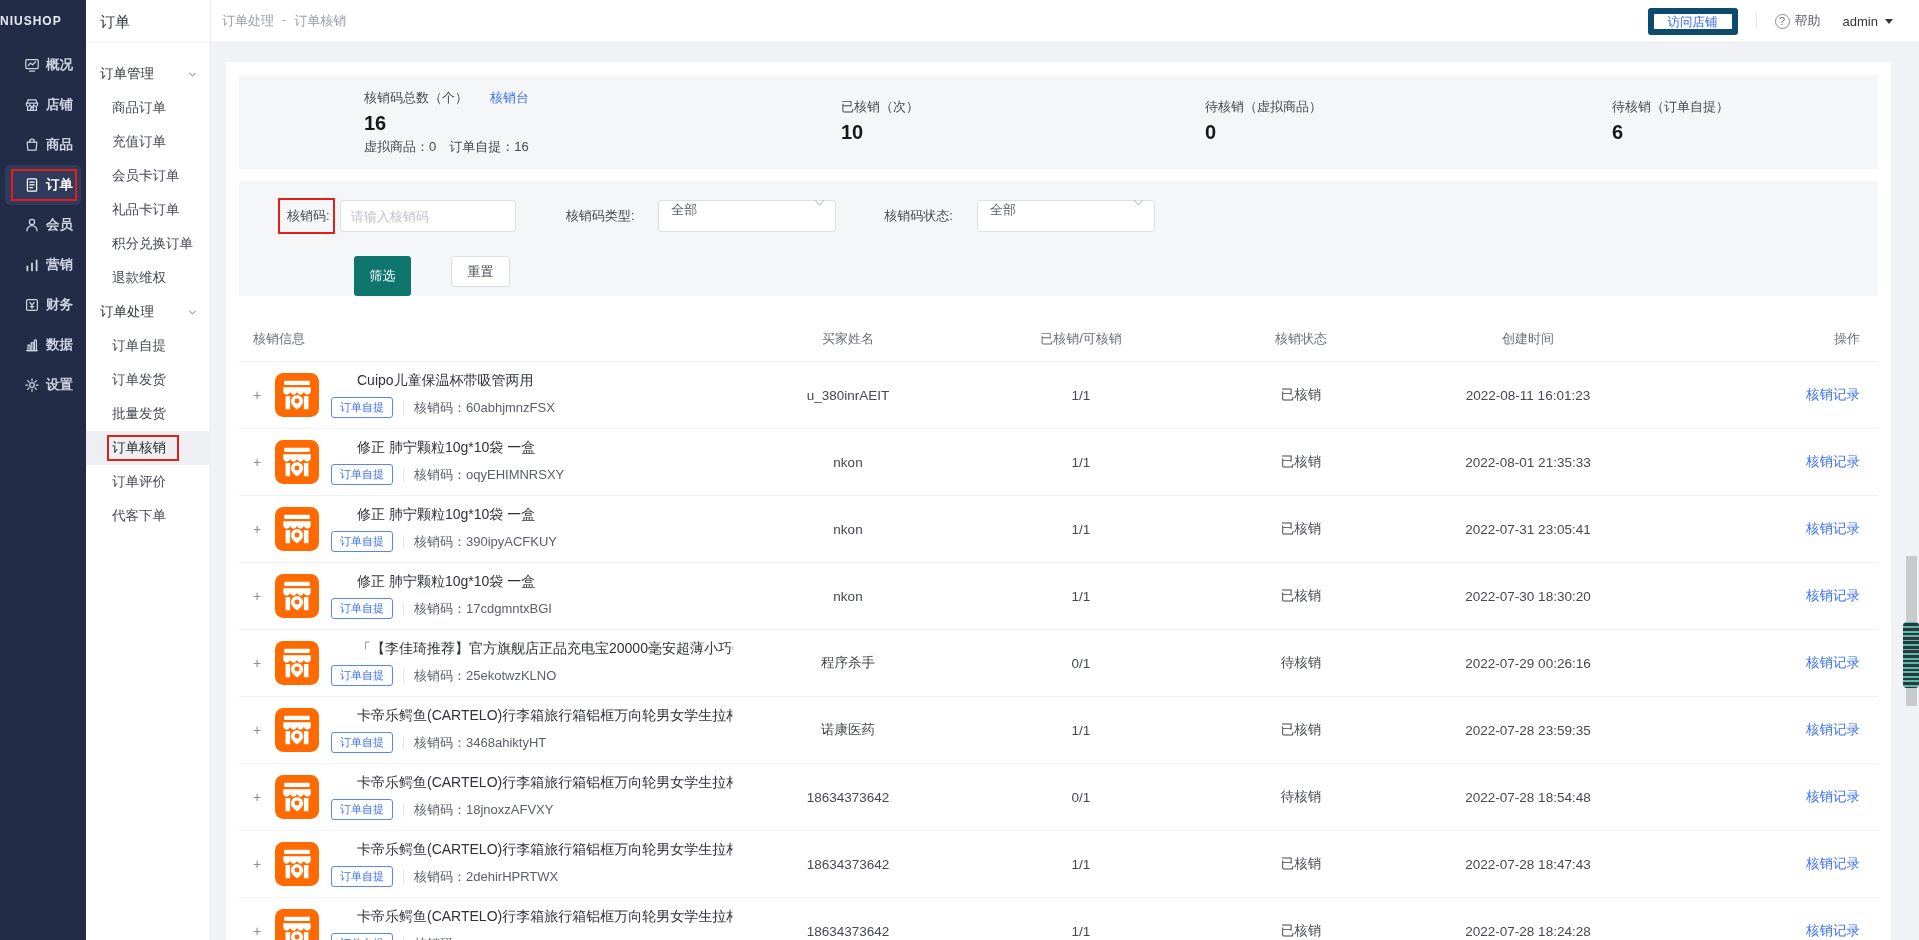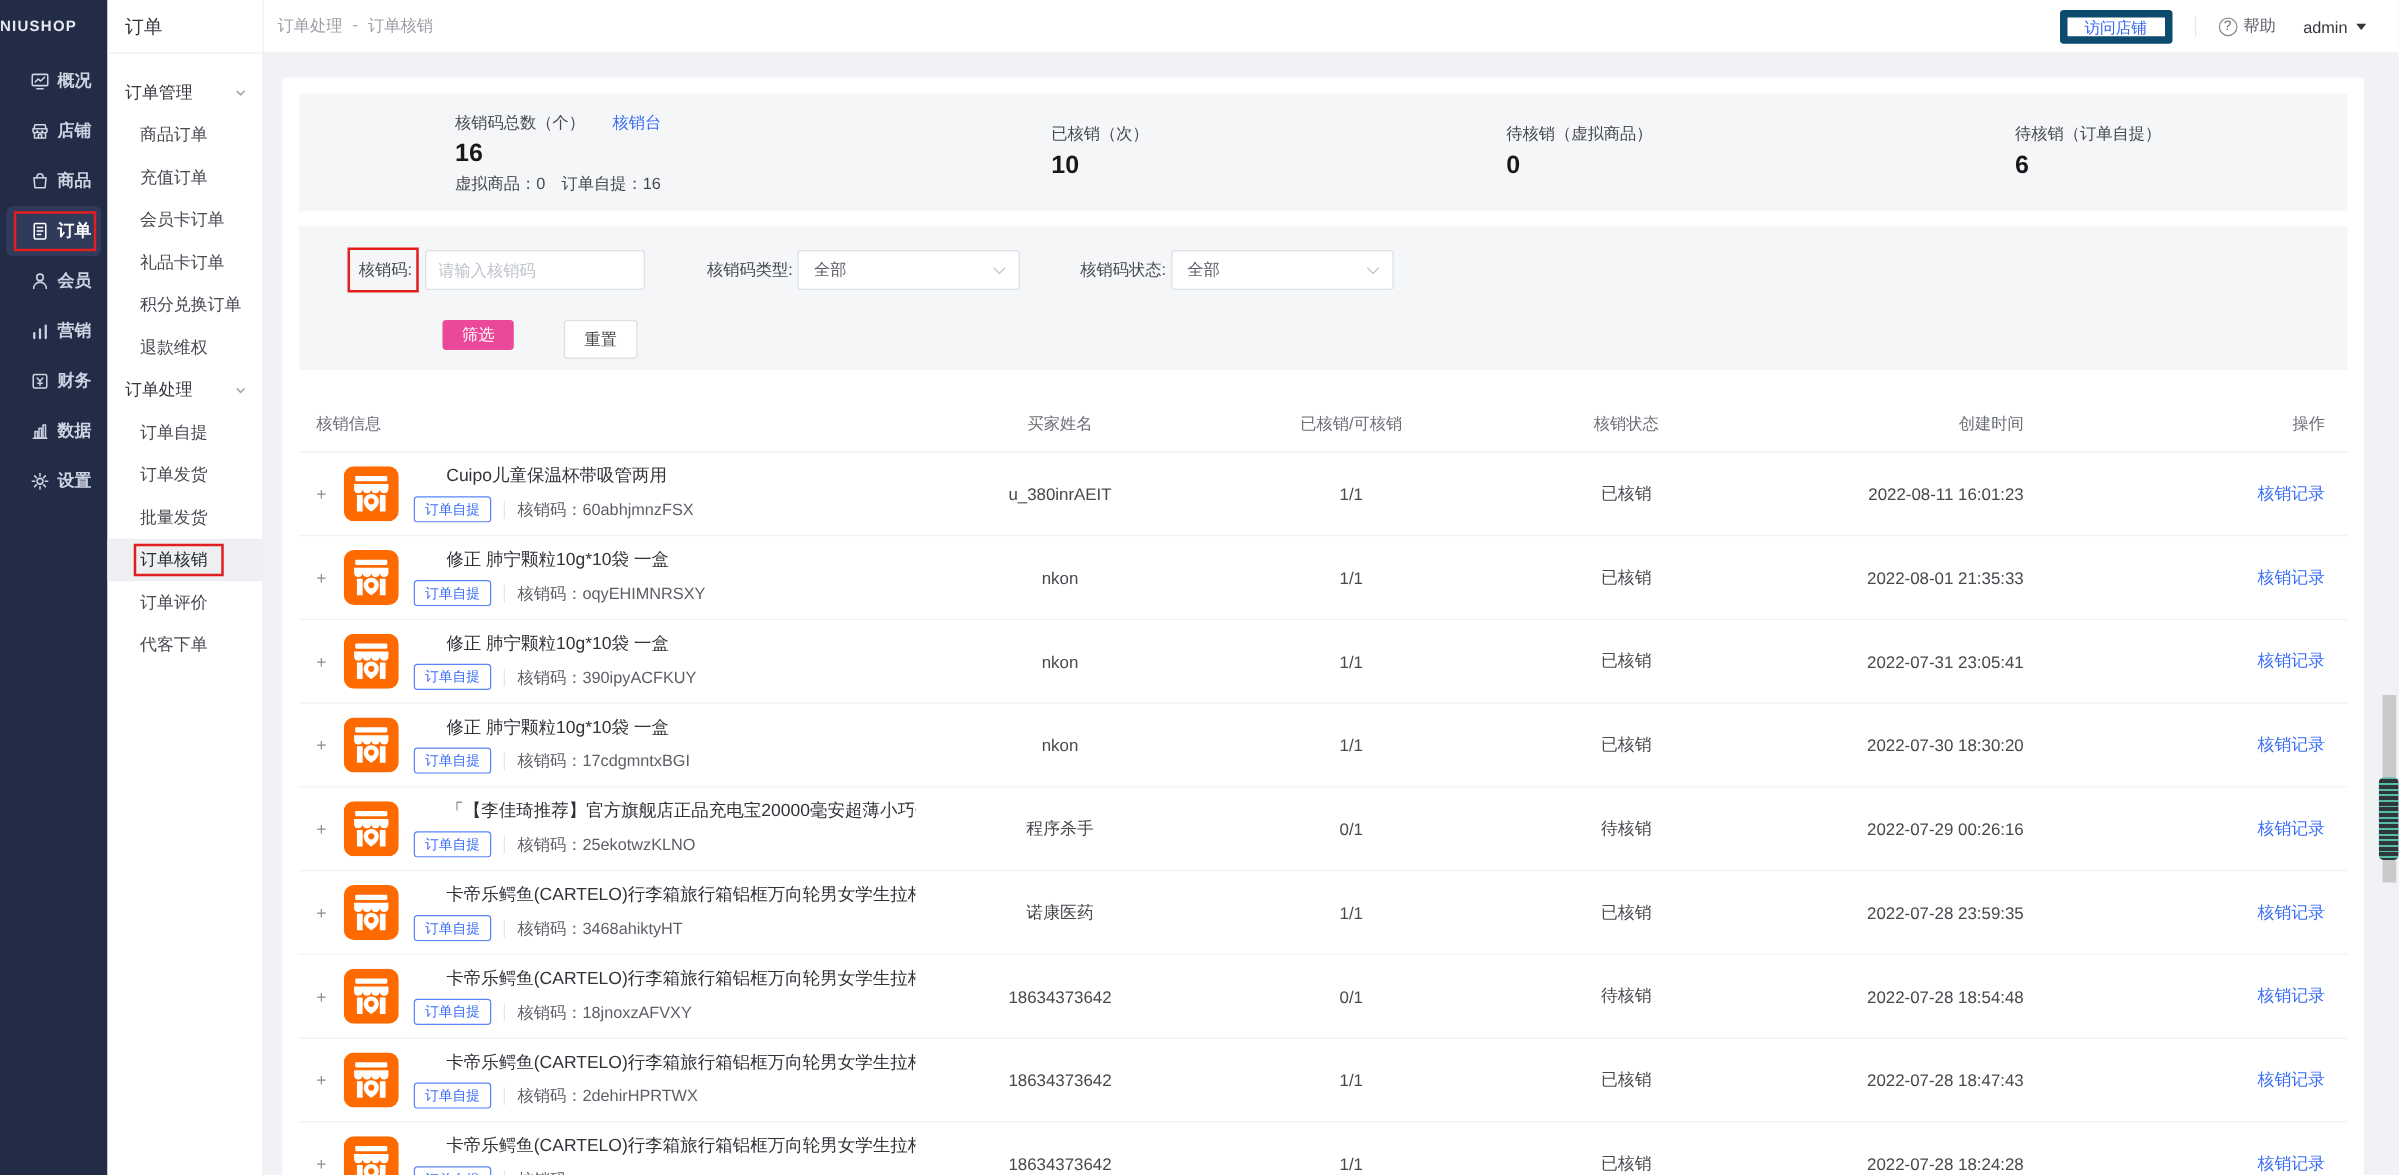--- a/index.html
+++ b/index.html
@@ -70,39 +70,39 @@
 
   
   .filter { background:#f5f6f8; margin-top:12px; height:115px; padding-top:19px; }
   .f-row1 { display:flex; align-items:center; padding-left:48px; height:32px; font-size:13px; color:#45484d; }
   .f-label { position:relative; white-space:nowrap; }
   .f-label .red-box { left:-9px; right:-5px; top:-9px; bottom:-9px; }
   .f-input { width:176px; height:32px; margin-left:10px; border:1px solid #dcdfe6; border-radius:3px;
     background:#fff; padding:0 10px; font-size:13px; color:#45484d; font-family:inherit; outline:none; }
   .f-input::placeholder { color:#bfc3cc; }
   .ml50 { margin-left:50px; } .ml48 { margin-left:48px; }
-  .f-select { width:178px; height:32px; margin-left:4px; border:1px solid #dcdfe6; border-radius:3px;
-    background:#fff; display:flex; align-items:center; padding:0 12px; font-size:13px; color:#5a5e66; cursor:pointer; }
+  .f-select { width:178px; height:32px; margin-left:24px; border:1px solid #dcdfe6; border-radius:3px;
+    background:#fff; display:flex; align-items:flex-start; padding:0 12px; font-size:13px; color:#5a5e66; cursor:pointer; }
   .sel-arrow { width:7px; height:7px; border-right:1.4px solid #c0c4cc; border-bottom:1.4px solid #c0c4cc;
     transform:rotate(45deg); margin-left:auto; margin-top:-4px; }
   .f-row2 { margin-top:24px; padding-left:115px; display:flex; gap:20px; }
-  .btn-primary { width:57px; height:24px; background:#ec4899; color:#fff; border:none; border-radius:3px;
+  .btn-primary { width:57px; height:40px; background:#0f766e; color:#fff; border:none; border-radius:3px;
     font-size:13px; cursor:pointer; font-family:inherit; }
   .btn-plain { min-width:59px; height:31px; background:#fff; color:#45484d; border:1px solid #dcdfe6;
     border-radius:3px; font-size:13px; cursor:pointer; padding:0 14px; font-family:inherit;margin-left:20px; }
 
   
   .tbl { margin-top:20px; }
   .t-head,.t-row { display:grid; grid-template-columns:480px 230px 236px 204px 216px 1fr;
     align-items:center; padding-left:14px; }
   .t-head { height:46px; border-bottom:1px solid #eceef2; color:#6a6e76; font-size:13px; }
   .t-row { height:67px; border-bottom:1px solid #f1f2f5; font-size:13.5px; color:#45484d; }
   .ac { text-align:center; }
   .ar { text-align:right; padding-right:18px; }
-  .dcol { padding-left:34px; text-align:right; }
+  .dcol { padding-left:34px; text-align:center; }
   .cell-info { display:flex; align-items:center; min-width:0; overflow:hidden; }
   .expander { width:16px; flex:none; color:#8b8f96; font-size:14px; cursor:pointer; }
   .expander::before { content:"+"; }
   .prod-icon { width:44px; height:44px; flex:none; margin:0 12px 0 6px; display:flex; }
   .prod-icon svg { width:44px; height:44px; }
   .info-text { min-width:0; }
   .prod-title { font-size:14px; color:#303238; white-space:nowrap; overflow:hidden; max-width:420px;margin-left:26px; }
   .info-line2 { margin-top:7px; display:flex; align-items:center; }
   .tag { font-size:11px; color:#3a6ef8; border:1px solid #5a85f8; background:#fff; border-radius:3px;
     padding:2px 8px; white-space:nowrap; flex:none; }

